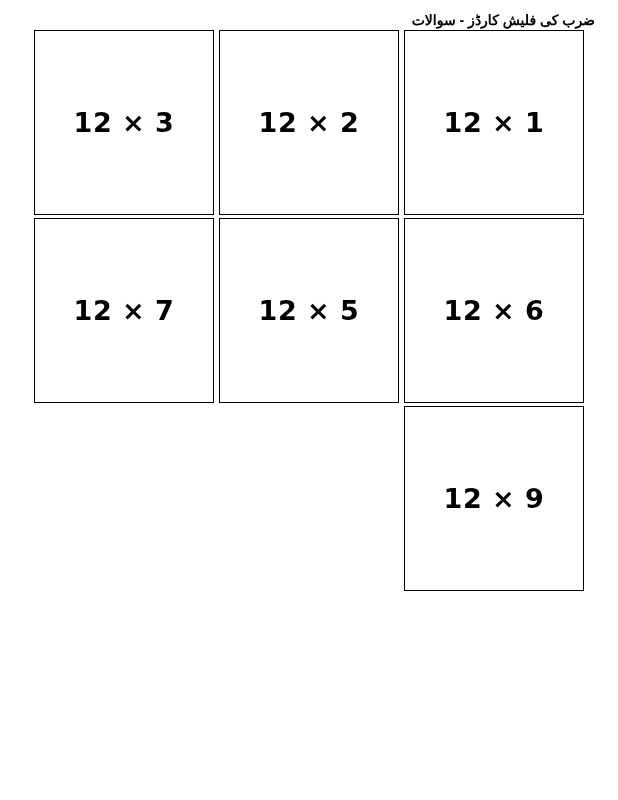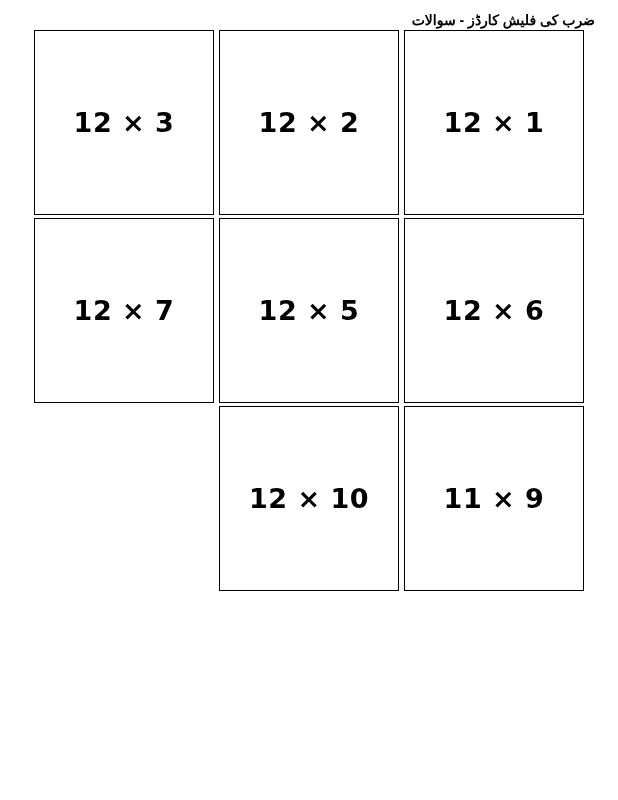--- a/index.html
+++ b/index.html
@@ -91,21 +91,18 @@
       <span class="card-text">12 × 6</span>
     </div>
     <div class="card">
       <span class="card-text">12 × 5</span>
     </div>
 
     <div class="card">
       <span class="card-text">12 × 7</span>
     </div>
     <div class="card">
-      <span class="card-text">11 × 9</span>
+      <span class="card-text">12 × 9</span>
     </div>
 
-    <div class="card">
-      <span class="card-text">12 × 10</span>
-    </div>
 
   </div>
 </div>
 
 </body></html>

